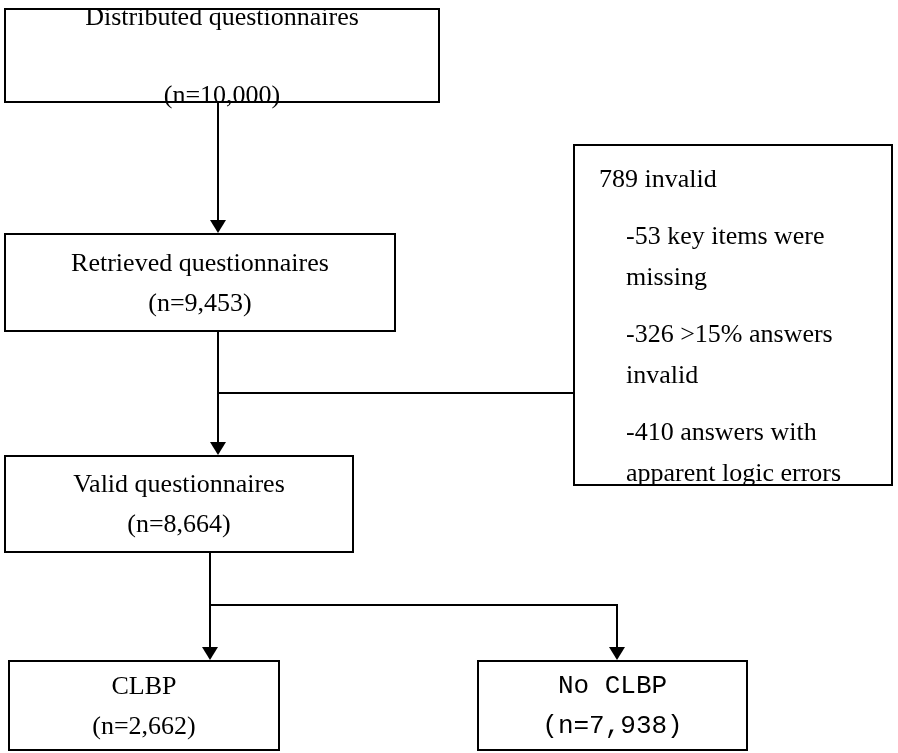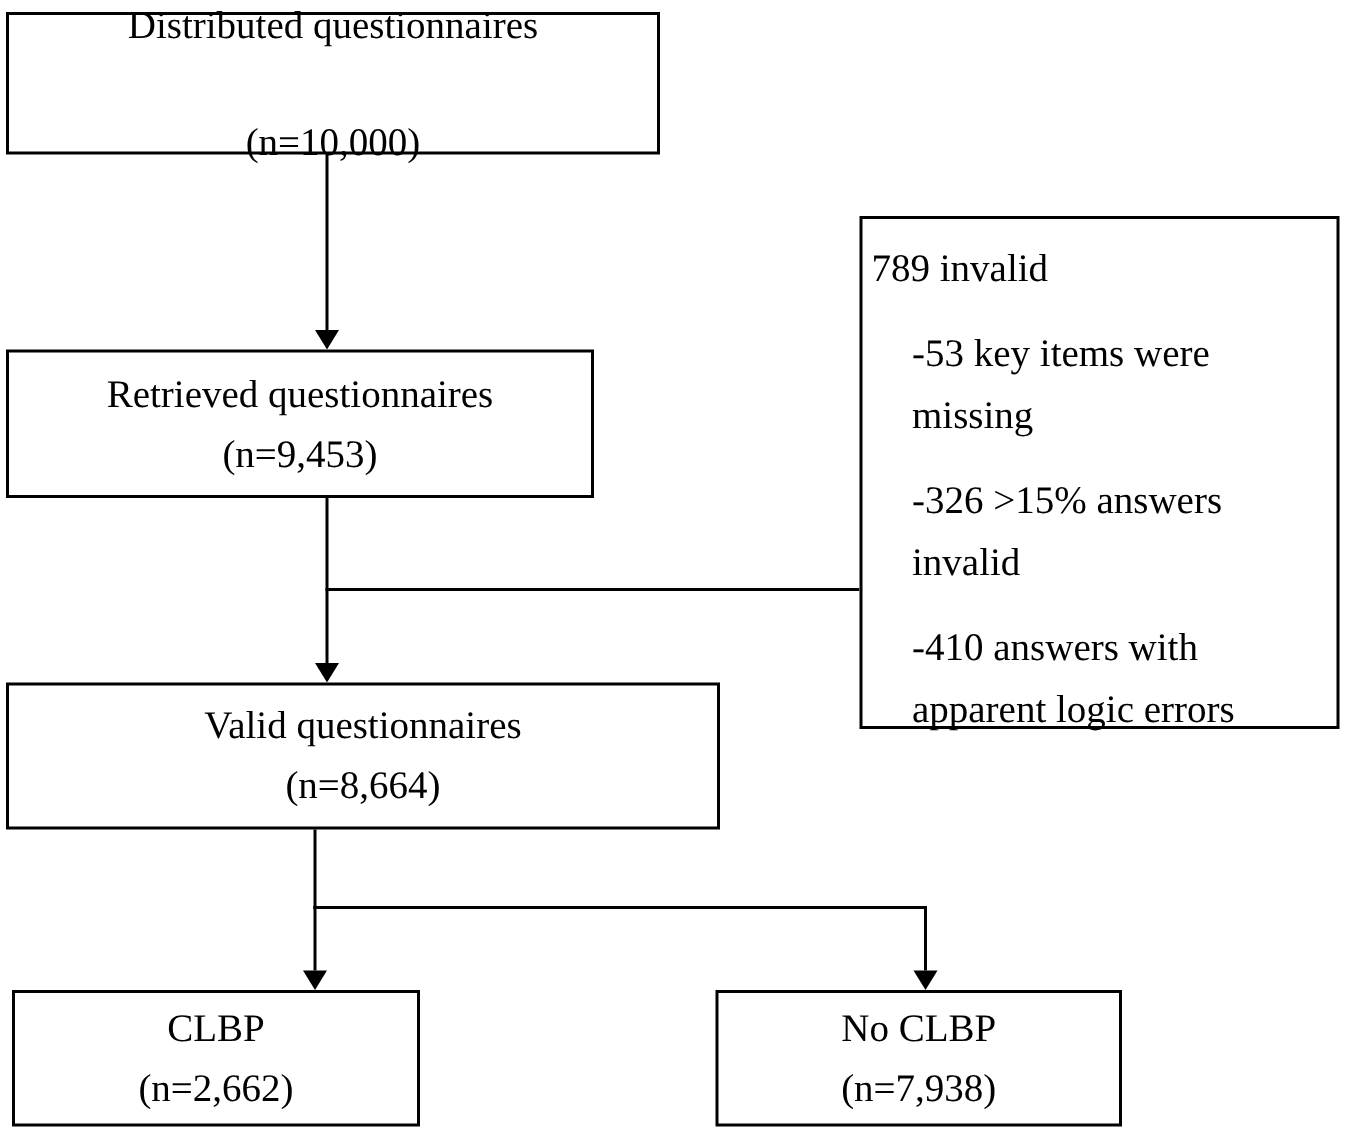--- a/index.html
+++ b/index.html
@@ -29,21 +29,21 @@
     font-size: 26px;
     line-height: 40px;
   }
   .note {
     position: absolute;
     box-sizing: border-box;
     border: 2px solid #000000;
     background: #ffffff;
     font-size: 26px;
     line-height: 41px;
-    padding: 12px 8px 0 6px;
+    padding: 12px 8px 0 24px;
     text-align: left;
   }
   .note-item {
     padding-left: 27px;
     max-width: 258px;
     box-sizing: border-box;
     margin-top: 16px;
   }
   .vline {
     position: absolute;
@@ -86,35 +86,35 @@
   <div class="hline" style="left:217px; top:392px; width:356px;"></div>
   <div class="arrowhead-down" style="left:210px; top:442px;"></div>
 
   <div class="note" style="left:573px; top:144px; width:320px; height:342px;">
     <div>789 invalid</div>
     <div class="note-item">-53 key items were missing</div>
     <div class="note-item">-326 &gt;15% answers invalid</div>
     <div class="note-item">-410 answers with apparent logic errors</div>
   </div>
 
-  <div class="box" style="left:4px; top:455px; width:476px; height:98px;">
+  <div class="box" style="left:4px; top:455px; width:350px; height:98px;">
     <span>Valid questionnaires</span>
     <span>(n=8,664)</span>
   </div>
 
   <div class="vline" style="left:209px; top:553px; height:53px;"></div>
   <div class="hline" style="left:209px; top:604px; width:409px;"></div>
   <div class="vline" style="left:209px; top:604px; height:43px;"></div>
   <div class="arrowhead-down" style="left:202px; top:647px;"></div>
   <div class="vline" style="left:616px; top:604px; height:43px;"></div>
   <div class="arrowhead-down" style="left:609px; top:647px;"></div>
 
   <div class="box" style="left:8px; top:660px; width:272px; height:91px;">
     <span>CLBP</span>
     <span>(n=2,662)</span>
   </div>
 
-  <div class="box" style="left:477px; top:660px; width:271px; height:91px;">
+  <div class="box" style="left:477px; top:660px; width:271px; height:91px;font-family:Liberation Mono, monospace;">
     <span>No CLBP</span>
     <span>(n=7,938)</span>
   </div>
 
 </div>
 
 </body></html>

